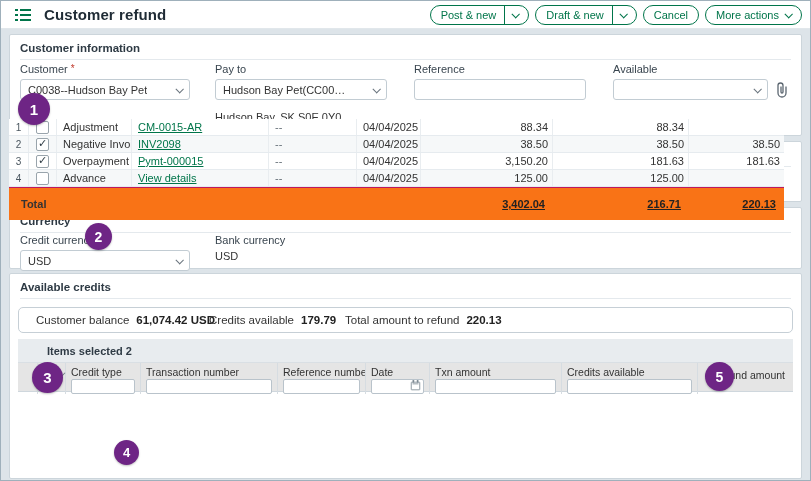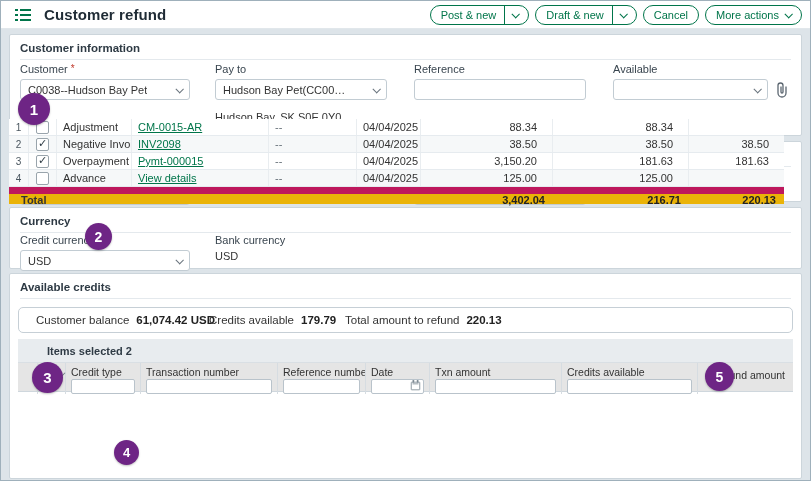--- a/index.html
+++ b/index.html
@@ -62,29 +62,29 @@
   .selall { display:flex; align-items:flex-start; gap:2px; padding:4px 0 0 6px; }
   .selall .chev { transform:rotate(45deg) scale(.8); margin-top:3px; }
 
   .trow { height:17px; border-bottom:1px solid #e6ebef; background:#fff; font-size:11px; color:#333; }
   .trow.even { background:#f6f8f9; }
   .trow .td { border-right:1px solid #e9edf0; display:flex; align-items:center; overflow:hidden; white-space:nowrap; }
   .trow .td:last-child { border-right:none; }
   .td.num { justify-content:center; font-size:10px; color:#4a565f; }
   .td.cb { justify-content:center; }
   .td.pad { padding-left:6px;text-align:center; }
-  .td.amt { justify-content:flex-end; padding-right:15px; }
+  .td.amt { justify-content:flex-end; padding-right:4px; }
   .td a { color:#00754a; text-decoration:underline; cursor:pointer; }
   .td .dash { color:#667078; }
   .r1 { top:118px; } .r2 { top:135px; } .r3 { top:152px; } .r4 { top:169px; }
 
-  .totrow { top:186px; height:17px; background:#eab308; border-top:7px solid #be185d; font-size:11px; color:#222; }
+  .totrow { top:186px; height:33px; background:#f97316; border-top:1px solid #be185d; font-size:11px; color:#222; }
   .totrow .td { display:flex; align-items:center; }
   .tot-label { grid-column:1 / span 3; padding-left:12px; font-weight:bold; color:#333; }
-  .totrow .amt { justify-content:flex-end; padding-right:8px; font-weight:bold; }
+  .totrow .amt { justify-content:flex-end; padding-right:8px; font-weight:bold;text-decoration:underline; }
 
   
   .callout { position:absolute; background:#6e2585; color:#fff; border-radius:50%; display:flex; align-items:center; justify-content:center; font-weight:bold; box-shadow:0 1px 2px rgba(0,0,0,.25); z-index:5; }
   .c1 { left:17px; top:92px;  width:32px; height:32px; font-size:15px; }
   .c2 { left:84px; top:222px; width:27px; height:27px; font-size:14px; }
   .c3 { left:31px; top:361px; width:31px; height:31px; font-size:15px; }
   .c4 { left:113px; top:439px; width:25px; height:25px; font-size:13px; }
   .c5 { left:704px; top:361px; width:29px; height:29px; font-size:14px; }
 </style>
 </head>

